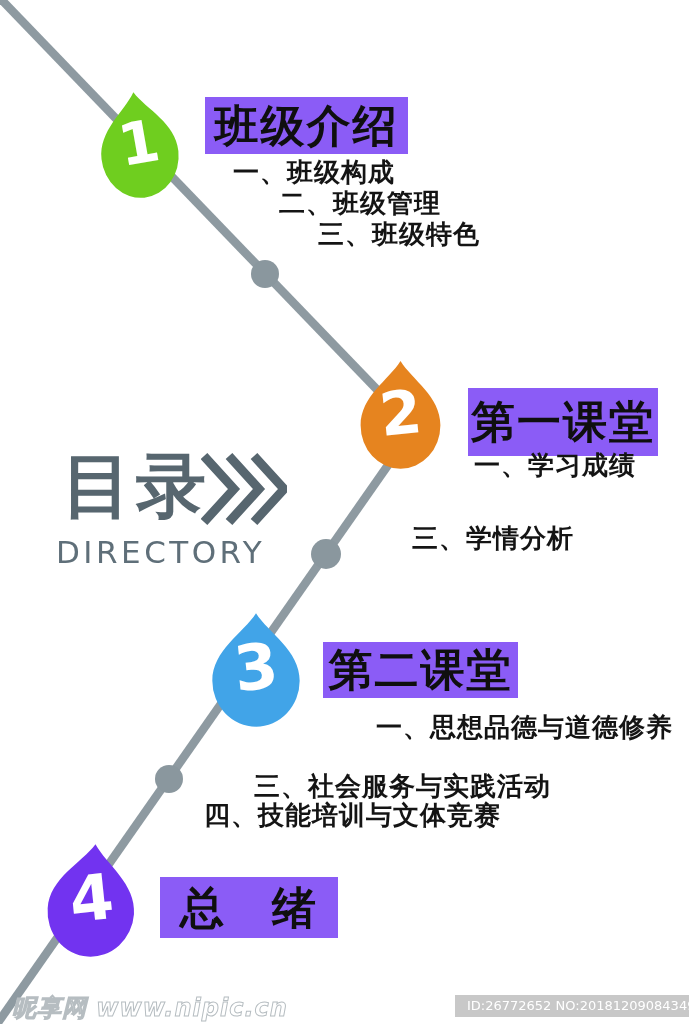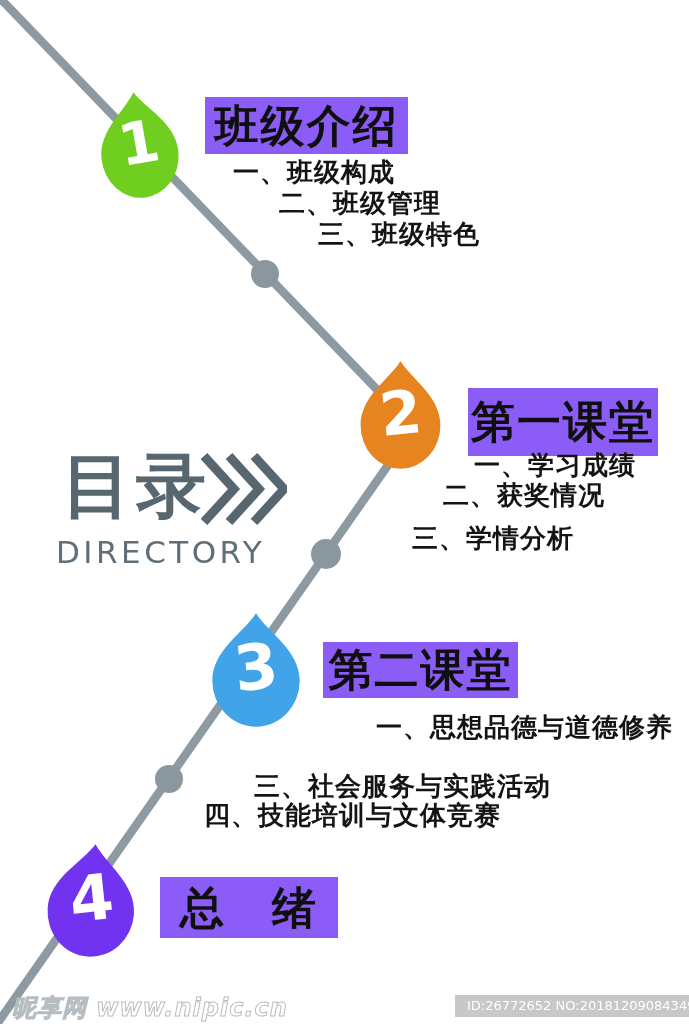--- a/index.html
+++ b/index.html
@@ -105,21 +105,20 @@
     <span class="num">4</span>
   </div>
 
   <div class="sec-title t1">班级介绍</div>
   <div class="subitem s1i1">一、班级构成</div>
   <div class="subitem s1i2">二、班级管理</div>
   <div class="subitem s1i3">三、班级特色</div>
 
   <div class="sec-title t2">第一课堂</div>
   <div class="subitem s2i1">一、学习成绩</div>
-  <div class="subitem s2i2">二、获奖情况</div>
   <div class="subitem s2i3">三、学情分析</div>
 
   <div class="sec-title t3">第二课堂</div>
   <div class="subitem s3i1">一、思想品德与道德修养</div>
   <div class="subitem s3i3">三、社会服务与实践活动</div>
   <div class="subitem s3i4">四、技能培训与文体竞赛</div>
 
   <div class="sec-title t4">总　绪</div>
 
   <div class="logo-title">目录</div>

